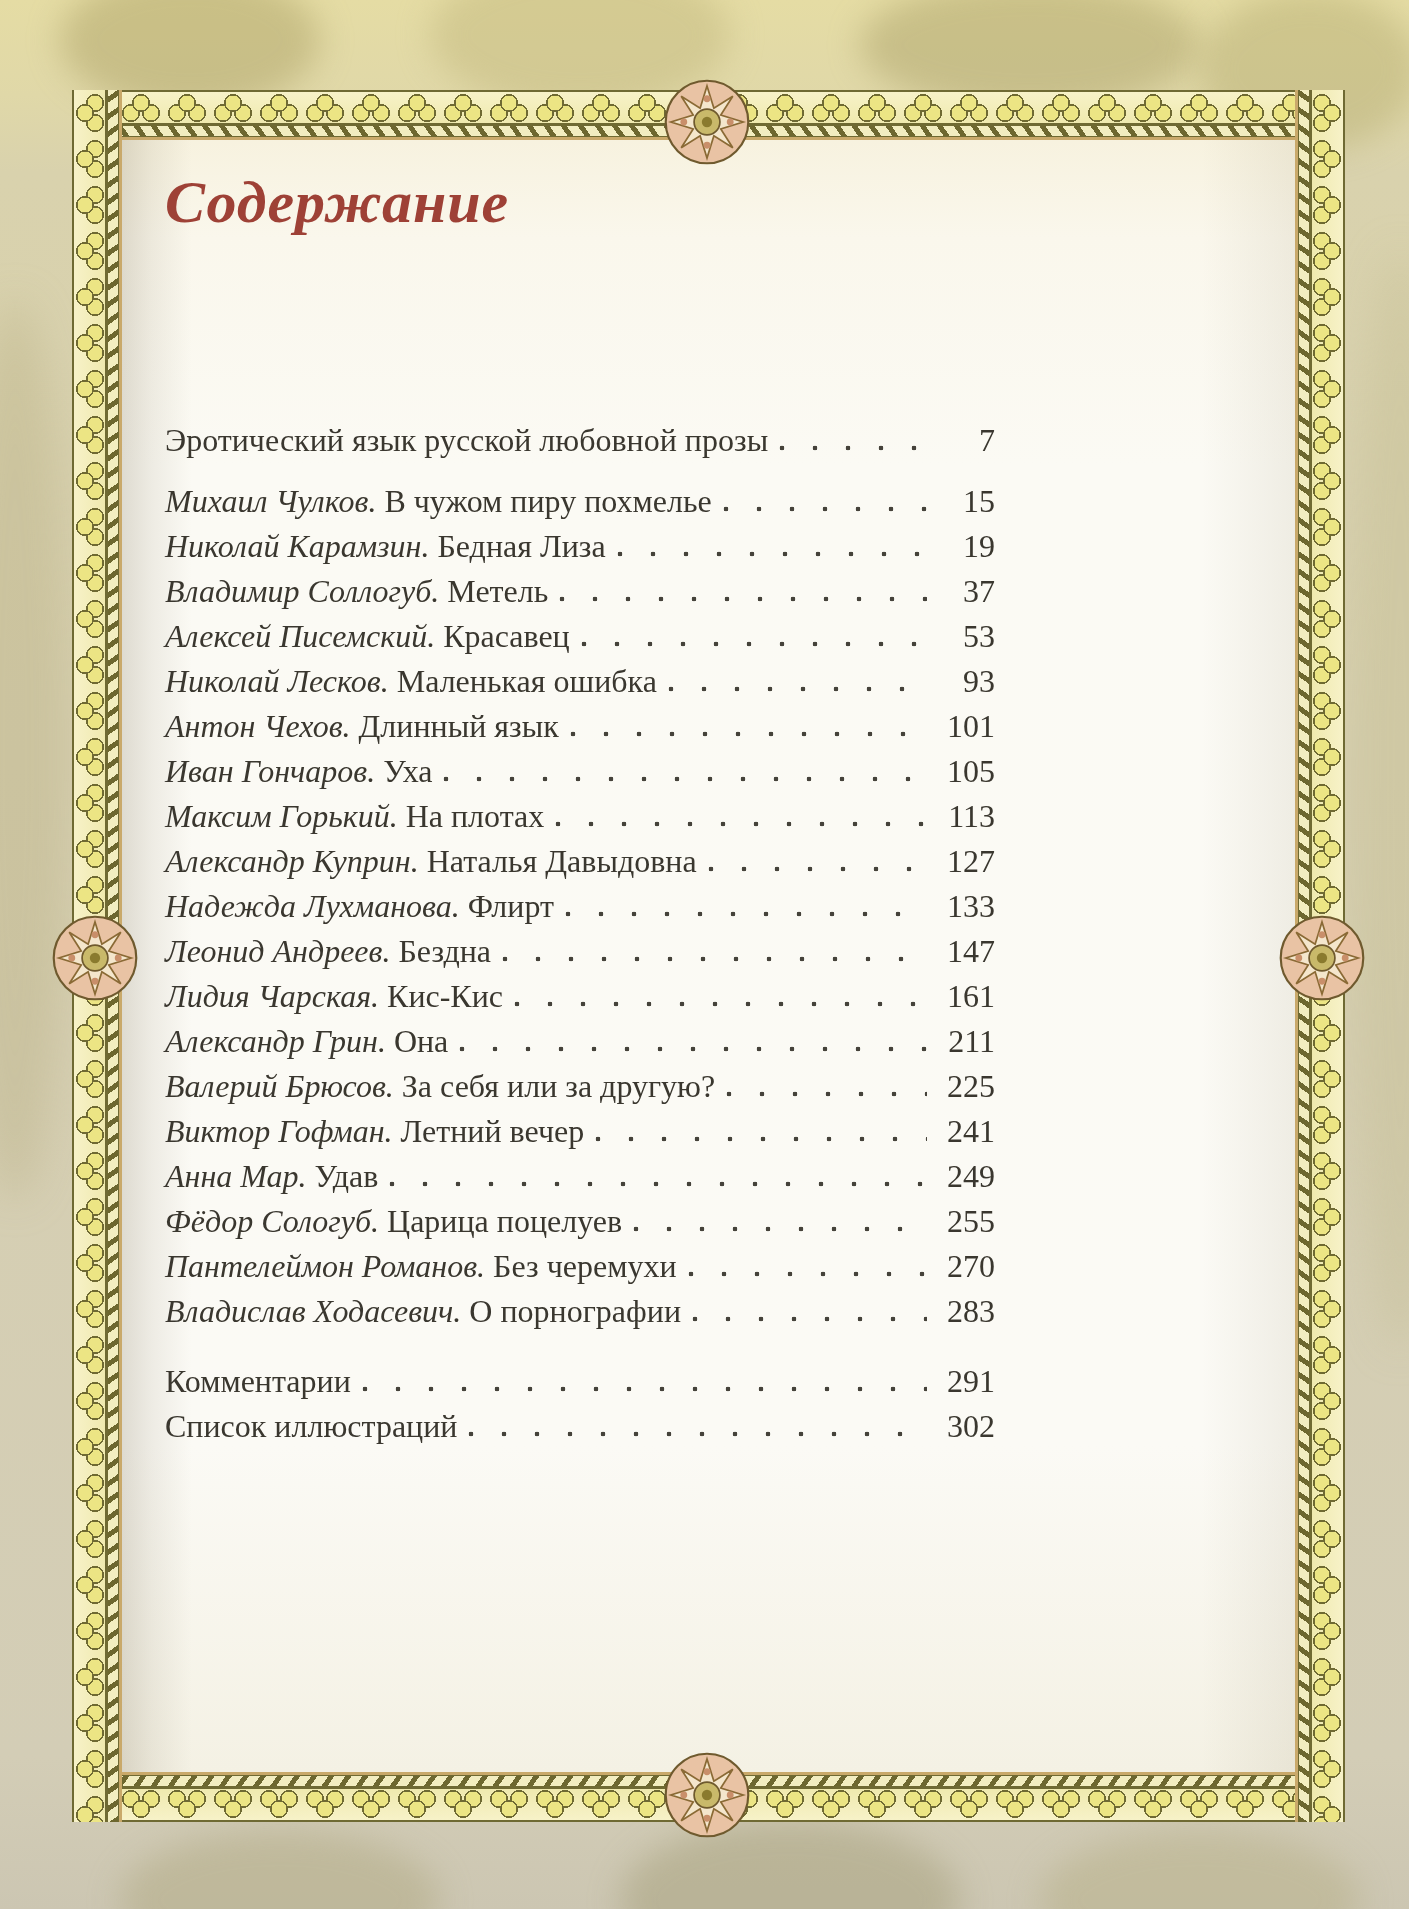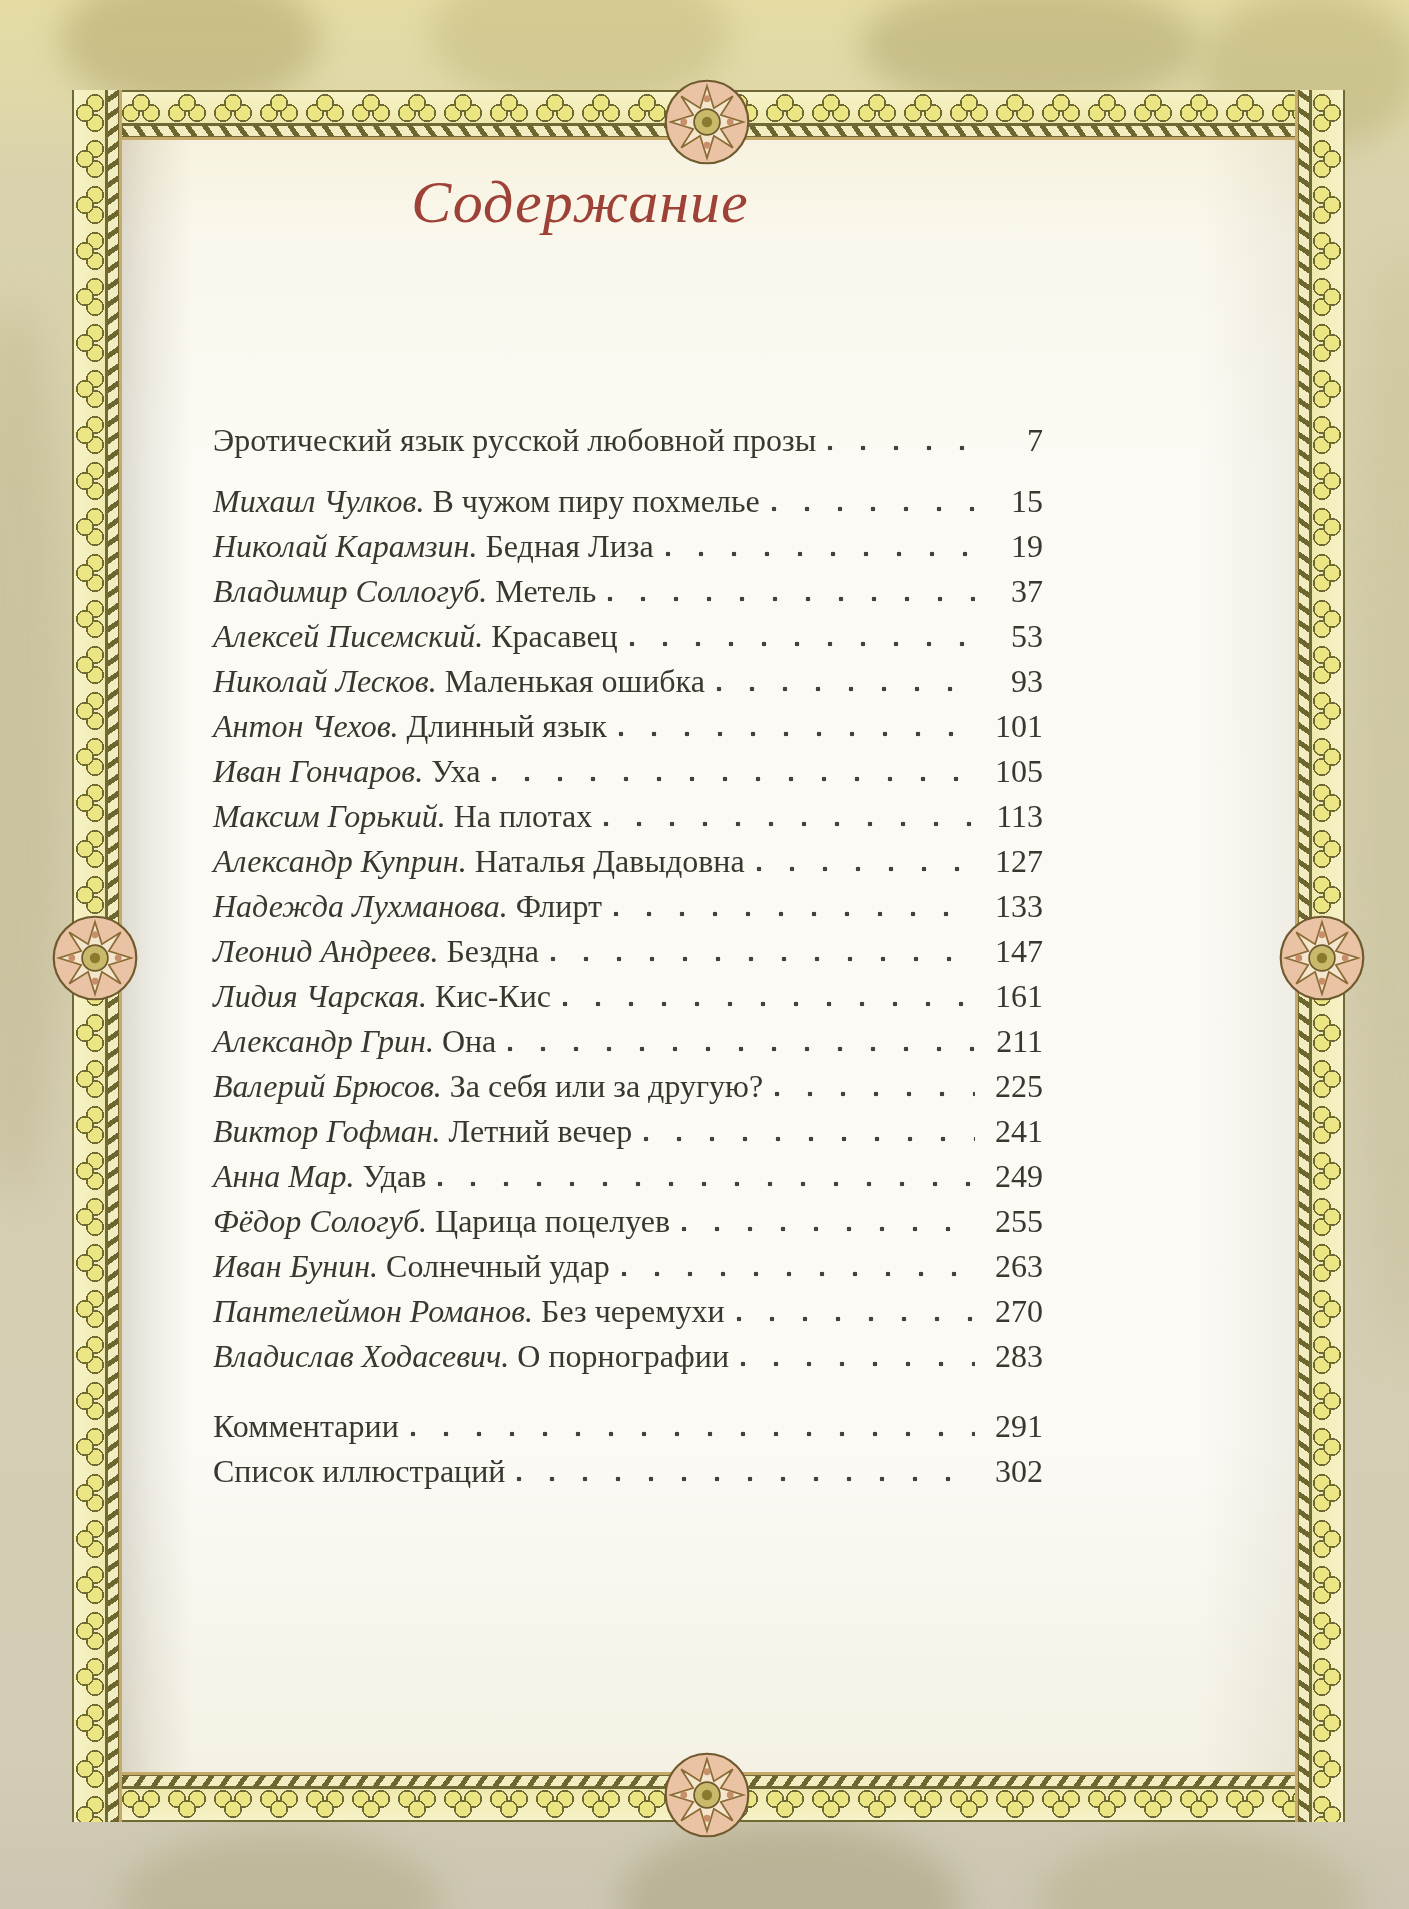--- a/index.html
+++ b/index.html
@@ -63,25 +63,25 @@
     background-size:32px 46px;background-repeat:repeat-y;
   }
   .hatch-v{
     width:11px;border-left:1px solid #6f6a33;border-right:1px solid #6f6a33;
     background:repeating-linear-gradient(-35deg,#6d672f 0 5px,#f2edc0 5px 14px);
   }
   .rosette{position:absolute;width:86px;height:86px;z-index:5;}
 
   
   .title{
-    position:absolute;left:165px;top:168px;width:830px;text-align:center;
+    position:absolute;left:165px;top:168px;width:830px;text-align:left;
     font-style:italic;font-size:60px;color:var(--title,#9e4136);
-    letter-spacing:1px;z-index:6;
-  }
-  .toc{position:absolute;left:165px;top:415px;width:830px;z-index:6;color:var(--text,#3a372f);margin-left:48px;}
+    letter-spacing:1px;z-index:6;font-weight:bold;
+  }
+  .toc{position:absolute;left:165px;top:415px;width:830px;z-index:6;color:var(--text,#3a372f);}
   .row{display:flex;align-items:flex-end;height:45px;font-size:32px;line-height:40px;white-space:nowrap;}
   .row.first{margin-bottom:16px;}
   .row.gap{margin-top:25px;align-items:flex-end;}
   .author{font-style:italic;text-align:center;}
   .work{}
   .leader{
     flex:1;height:6px;margin:0 6px 9px 10px;
     background:radial-gradient(circle 2.1px at 4px 3px,#45423a 0 2.1px,rgba(0,0,0,0) 2.6px);
     background-size:33px 6px;background-repeat:repeat-x;
   }
@@ -286,26 +286,20 @@
     <span class="pageno">249</span>
   </div>
 
   <div class="row">
     <span class="author">Фёдор Сологуб.&nbsp;</span>
     <span class="work">Царица поцелуев</span>
     <span class="leader"></span>
     <span class="pageno">255</span>
   </div>
 
-  <div class="row">
-    <span class="author">Иван Бунин.&nbsp;</span>
-    <span class="work">Солнечный удар</span>
-    <span class="leader"></span>
-    <span class="pageno">263</span>
-  </div>
 
   <div class="row">
     <span class="author">Пантелеймон Романов.&nbsp;</span>
     <span class="work">Без черемухи</span>
     <span class="leader"></span>
     <span class="pageno">270</span>
   </div>
 
   <div class="row">
     <span class="author">Владислав Ходасевич.&nbsp;</span>

